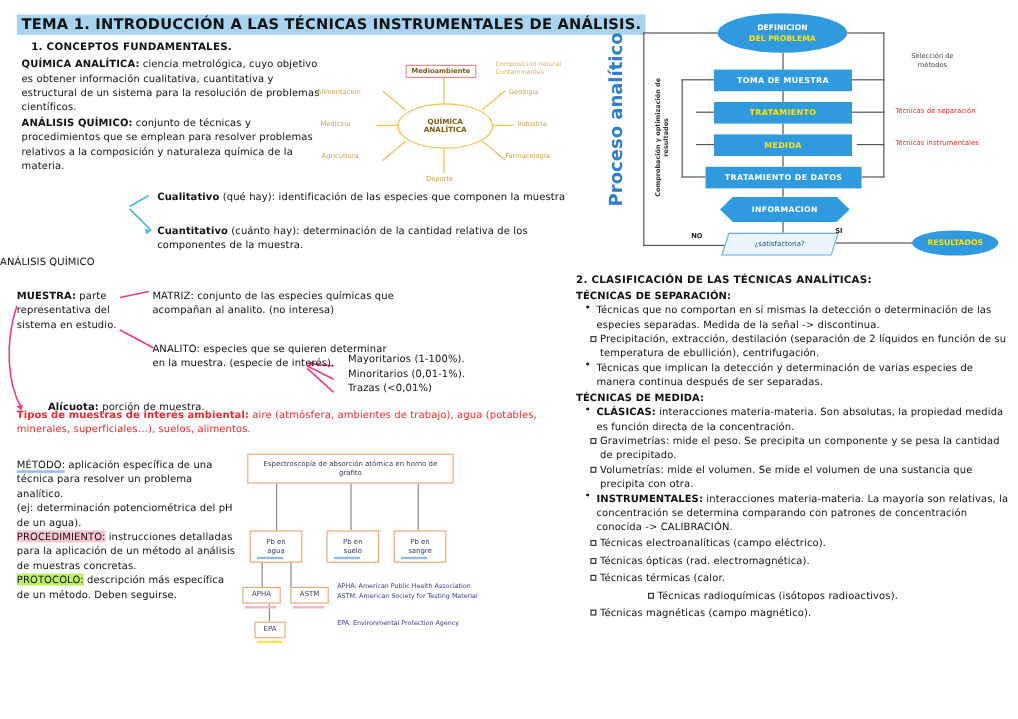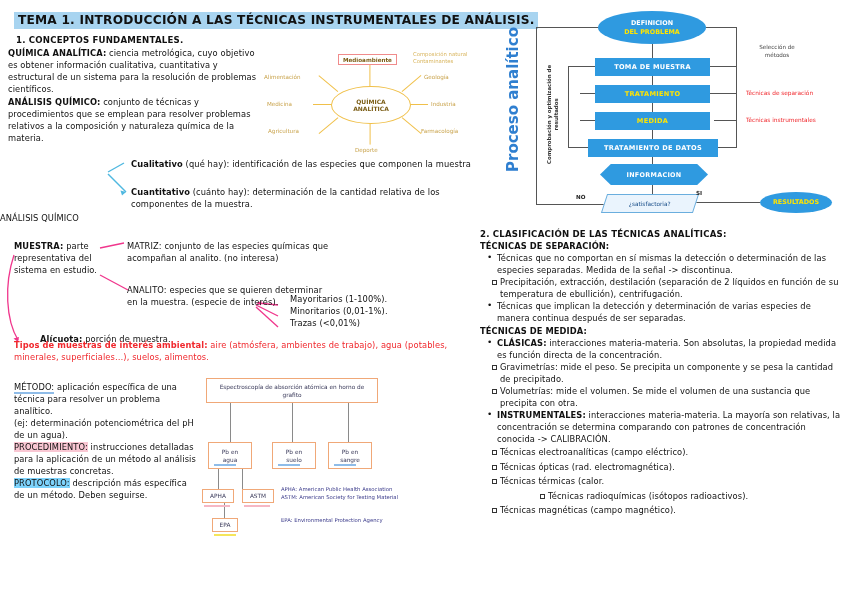--- a/index.html
+++ b/index.html
@@ -13,21 +13,21 @@
   .t{font-size:8.3px;line-height:12.0px;letter-spacing:.1px;}
   .b{font-weight:bold;}
   .title-bar{position:absolute;left:14px;top:12px;
        background:#a8d4f0;padding:1px 4px 2px 4px;
        font-size:12.2px;font-weight:bold;letter-spacing:.2px;
        white-space:nowrap;}
   .h-num{font-size:8.6px;font-weight:bold;letter-spacing:.2px;}
   .red{color:#f0282d;}
   .u-blue{border-bottom:2px solid #8fbce8;padding-bottom:0px;}
   .hl-pink{background:#f9c7d3;}
-  .hl-yellow{background:#7dd3fc;}
+  .hl-yellow{background:#bef264;}
 
   
   .mindmap{position:absolute;left:258px;top:42px;width:222px;height:122px;}
   .mm-ellipse{position:absolute;left:73px;top:44px;width:78px;height:36px;
        border:1.6px solid #f0c04a;border-radius:50%;
        display:flex;flex-direction:column;align-items:center;justify-content:center;
        font-size:6.0px;font-weight:bold;color:#7a5c14;line-height:7.5px;text-align:center;
        background:#fff;z-index:3;}
   .mm-node{position:absolute;font-size:5.6px;color:#c8a24a;white-space:nowrap;z-index:3;}
   .mm-box{position:absolute;border:1.2px solid #f08b8b;background:#fff;
@@ -79,21 +79,21 @@
 
   .arrow-svg{position:absolute;left:0;top:0;pointer-events:none;}
 </style>
 </head>
 <body>
 
 <div class="page">
 
   <div class="title-bar">TEMA 1. INTRODUCCIÓN A LAS TÉCNICAS INSTRUMENTALES DE ANÁLISIS.</div>
 
-  <div class="col" style="left:8px;top:35px;width:255px;">
+  <div class="col" style="left:18px;top:35px;width:255px;">
     <div class="h-num" style="margin-left:8px;">1.  CONCEPTOS FUNDAMENTALES.</div>
     <div class="t" style="margin-top:2px;">
       <span class="b">QUÍMICA ANALÍTICA:</span><span> ciencia metrológica, cuyo objetivo es obtener información cualitativa, cuantitativa y estructural de un sistema para la resolución de problemas científicos.</span>
     </div>
     <div class="t" style="margin-top:1px;">
       <span class="b">ANÁLISIS QUÍMICO:</span><span> conjunto de técnicas y procedimientos que se emplean para resolver problemas relativos a la composición y naturaleza química de la materia.</span>
     </div>
   </div>
 
   <div class="mindmap">

